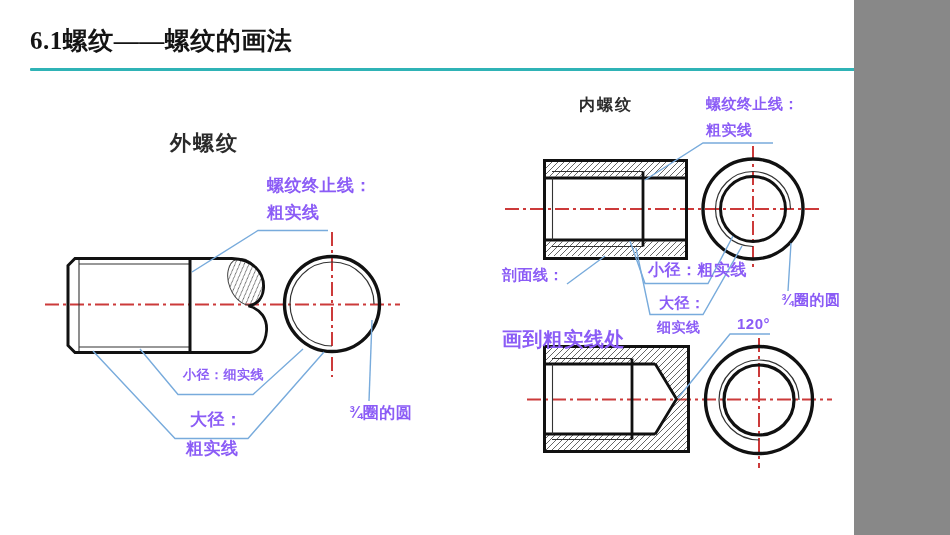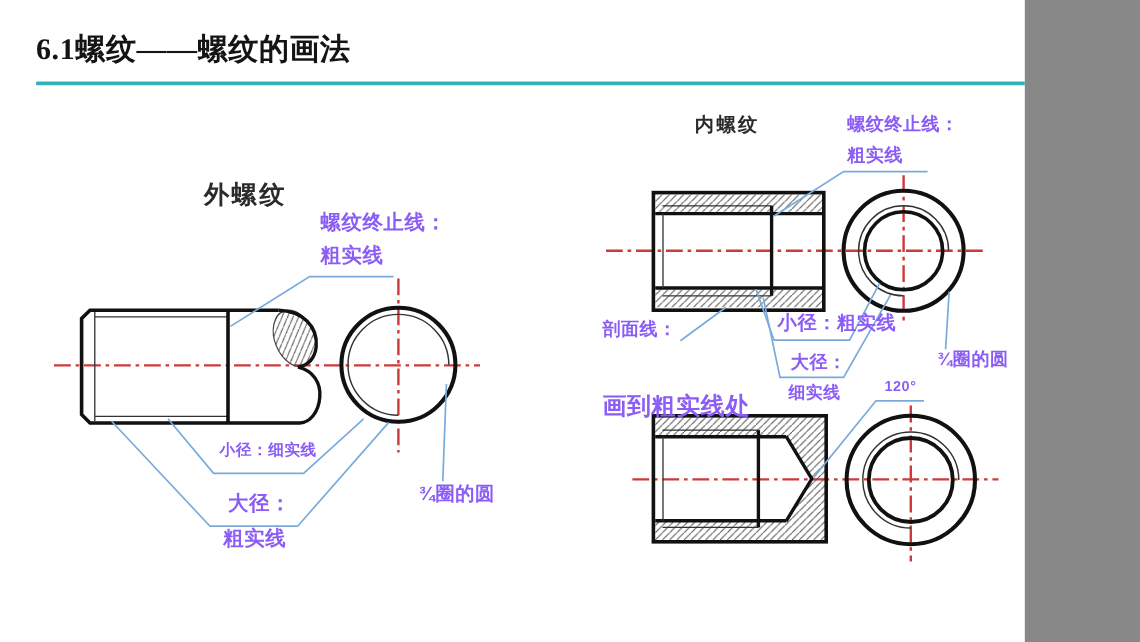--- a/index.html
+++ b/index.html
@@ -114,32 +114,32 @@
       <path d="M630 241 L645 283.5 H708 L733 236"></path>
 
       <path d="M636 248 L650 314.5 H703 L742 246"></path>
 
       <path d="M791 243 L788 291"></path>
 
       <path d="M770 334 H730 L678 398"></path>
     </g>
   </svg>
 
-  <div class="lbl viewlbl" style="left:170px;top:131px;font-size:21px;margin-top:20px;">外螺纹</div>
+  <div class="lbl viewlbl" style="left:170px;top:131px;font-size:21px;">外螺纹</div>
   <div class="lbl" style="left:267px;top:177px;font-size:17px;">螺纹终止线：</div>
   <div class="lbl" style="left:267px;top:204px;font-size:17px;">粗实线</div>
   <div class="lbl" style="left:183px;top:368px;font-size:13px;">小径：细实线</div>
   <div class="lbl" style="left:190px;top:411px;font-size:17px;">大径：</div>
   <div class="lbl" style="left:186px;top:440px;font-size:17px;">粗实线</div>
   <div class="lbl" style="left:349px;top:404px;font-size:16px;">¾圈的圆</div>
 
   <div class="lbl viewlbl" style="left:546px;top:96px;font-size:16px;margin-left:33px;">内螺纹</div>
   <div class="lbl" style="left:706px;top:96px;font-size:15px;">螺纹终止线：</div>
   <div class="lbl" style="left:706px;top:122px;font-size:15px;">粗实线</div>
   <div class="lbl" style="left:502px;top:267px;font-size:15px;">剖面线：</div>
   <div class="lbl" style="left:502px;top:287px;font-size:20px;margin-top:41px;">画到粗实线处</div>
   <div class="lbl" style="left:648px;top:261px;font-size:16px;">小径：粗实线</div>
   <div class="lbl" style="left:659px;top:295px;font-size:15px;">大径：</div>
   <div class="lbl" style="left:657px;top:320px;font-size:14px;">细实线</div>
   <div class="lbl" style="left:781px;top:292px;font-size:15px;">¾圈的圆</div>
-  <div class="lbl" style="left:737px;top:316px;font-size:12px;">120°</div>
+  <div class="lbl" style="left:737px;top:316px;font-size:15px;">120°</div>
 
 </div>
 
 </body></html>

